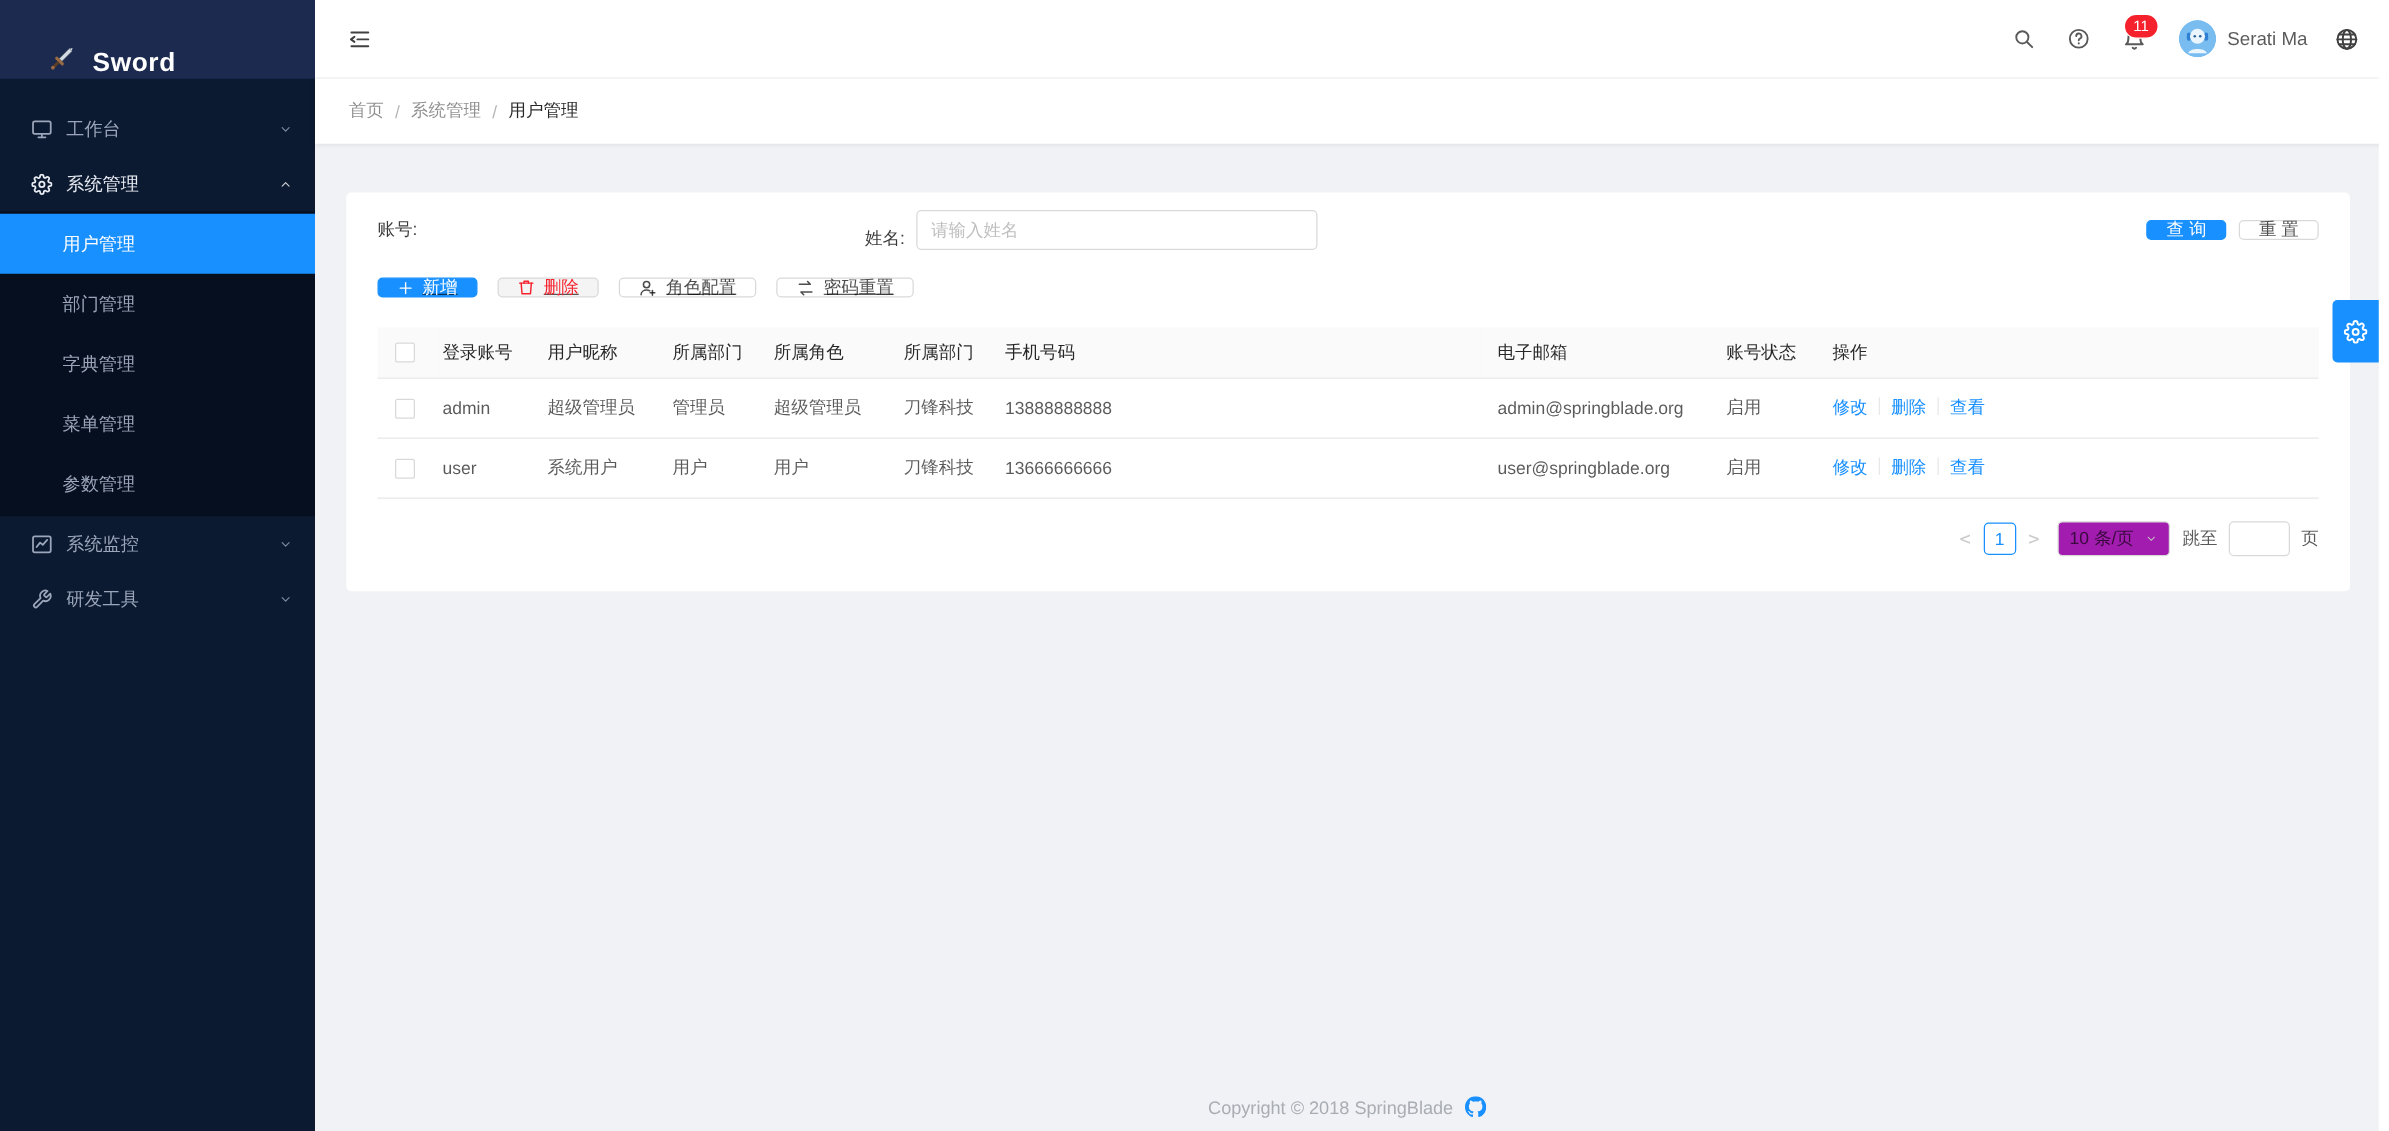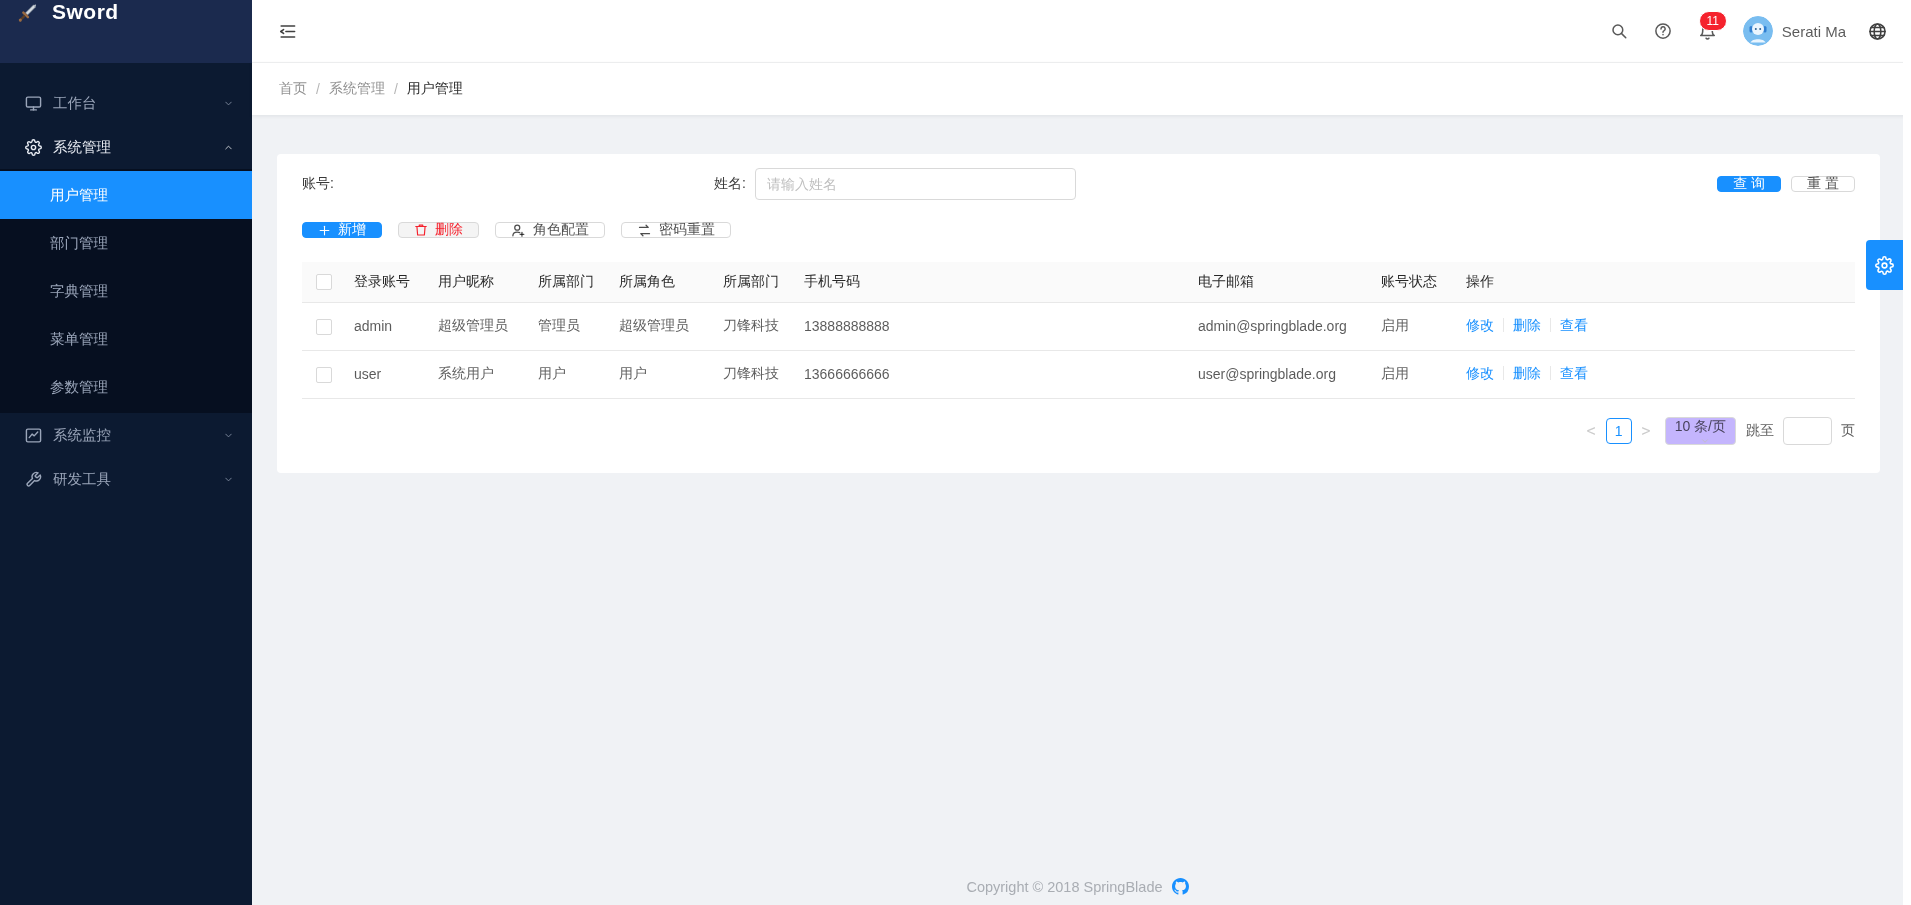--- a/index.html
+++ b/index.html
@@ -2,21 +2,21 @@
 <html><head>
 <meta charset="utf-8">
 <style>
   * { box-sizing: border-box; margin: 0; padding: 0; }
   html,body { width:1911px; height:905px; overflow:hidden; }
   body { font-family:"Liberation Sans","DejaVu Sans",sans-serif; font-size:14px; color:rgba(0,0,0,.65); background:#f0f2f5; }
   .app { display:flex; width:1911px; height:905px; }
 
   
   .sidebar { width:252px; flex:0 0 252px; background:#0c1a31; color:#9ba6ba; }
-  .logo { height:63px; background:#1b2a4e; display:flex; align-items:flex-start; padding-left:14px; }
+  .logo { height:63px; background:#1b2a4e; display:flex; align-items:flex-end; padding-left:36px; }
   .logo .sword-ic { margin-right:12px; }
   .logo-title { color:#fff; font-size:21px; font-weight:bold; letter-spacing:.5px; }
   .menu { padding-top:18px; }
   .menu-item { height:44px; display:flex; align-items:center; padding:0 18px 0 25px; cursor:pointer; font-size:14.5px; }
   .menu-item .mi-icon { width:17px; height:17px; margin-right:11px; flex:0 0 17px; }
   .menu-item .chev { margin-left:auto; opacity:.8; }
   .menu-item.open { color:#e8ecf3; }
   .submenu { background:#060f20; padding:2px 0; }
   .sub-item { height:48px; display:flex; align-items:center; padding-left:50px; cursor:pointer; font-size:14.5px; }
   .sub-item.active { background:#1890ff; color:#fff; }
@@ -37,49 +37,49 @@
   .breadcrumb-bar { height:52px; background:#fff; display:flex; align-items:center; padding:0 27px; box-shadow:0 1px 4px rgba(0,21,41,.08); flex:0 0 52px; position:relative; z-index:2; }
   .crumb { color:rgba(0,0,0,.45); cursor:pointer; }
   .crumb.current { color:rgba(0,0,0,.85); font-weight:500; cursor:default; }
   .crumb-sep { margin:0 9px; color:rgba(0,0,0,.3); }
 
   .content { flex:1; position:relative; }
   .card { background:#fff; border-radius:4px; margin:39px 31px 0 25px; padding:14px 25px 28px; }
 
   
   .search-row { display:flex; align-items:center; }
-  .field { display:flex; align-items:center; flex:0 0 362px; margin-right:50px; }
+  .field { display:flex; align-items:flex-end; flex:0 0 362px; margin-right:28px; }
   .field label { white-space:nowrap; margin-right:9px; color:rgba(0,0,0,.78); }
   .field input { flex:1; height:32px; border:1px solid #d9d9d9; border-radius:4px; padding:0 11px; font-size:14px; color:rgba(0,0,0,.65); outline:none; font-family:inherit; }
   .field input::placeholder { color:#bfbfbf; }
   .search-btns { margin-left:auto; display:flex; }
   .btn { height:16px; border-radius:4px; border:1px solid #d9d9d9; background:#fff; color:rgba(0,0,0,.70); padding:0 15px; font-size:14px; cursor:pointer; display:inline-flex; align-items:center; font-family:inherit; white-space:nowrap; }
   .btn-primary { background:#1890ff; border-color:#1890ff; color:#fff; }
   .search-btns .btn + .btn { margin-left:10px; }
 
   
-  .toolbar { margin-top:22px; display:flex; }
+  .toolbar { margin-top:22px; display:flex;text-decoration:underline; }
   .toolbar .btn { margin-right:16px; }
   .toolbar .btn .bic { margin-right:7px; display:flex; }
   .btn-danger { color:#f5222d; background:#f4f4f4; border-color:#d9d9d9; }
 
   
   table { width:100%; border-collapse:collapse; margin-top:24px; table-layout:fixed; }
   th { background:#fafafa; height:40px; text-align:left; font-weight:500; color:rgba(0,0,0,.85); padding:0 8px; border-bottom:1px solid #e8e8e8; font-size:14px; }
   td { height:48px; padding:0 8px; border-bottom:1px solid #e8e8e8; color:rgba(0,0,0,.65); }
   .cb-cell { text-align:center; padding:0; }
   .checkbox { width:16px; height:16px; border:1px solid #d9d9d9; border-radius:2px; background:#fff; display:inline-block; vertical-align:middle; cursor:pointer; }
   .link { color:#1890ff; cursor:pointer; }
   .act-sep { display:inline-block; width:1px; height:14px; background:#e8e8e8; margin:0 9px; vertical-align:-2px; }
 
   
   .pager { margin-top:18px; display:flex; justify-content:flex-end; align-items:center; color:rgba(0,0,0,.65); }
   .pg-arrow { color:#ccc; font-size:15px; padding:0 6px; cursor:default; font-family:"DejaVu Sans Mono",monospace; }
   .pg-num { min-width:26px; height:26px; border:1px solid #1890ff; color:#1890ff; border-radius:4px; display:flex; align-items:center; justify-content:center; margin:0 4px; cursor:pointer; background:#fff; }
-  .pg-size { height:28px; border:1px solid #d9d9d9; border-radius:4px; display:flex; align-items:center; padding:0 9px; margin:0 10px 0 8px; cursor:pointer; background:#c4b5fd; color:rgba(0,0,0,.65);flex-direction:column; }
+  .pg-size { height:28px; border:1px solid #d9d9d9; border-radius:4px; display:flex; align-items:center; padding:0 9px; margin:0 10px 0 8px; cursor:pointer; background:#a21caf; color:rgba(0,0,0,.65); }
   .pg-size .caret { margin-left:9px; color:#bfbfbf; display:flex; }
   .pg-jump-input { width:49px; height:28px; border:1px solid #d9d9d9; border-radius:4px; margin:0 9px; outline:none; padding:0 6px; font-family:inherit; }
 
   .footer { position:absolute; left:0; right:8px; bottom:7px; text-align:center; color:#a9adb3; font-size:14.5px; }
   .footer .gh { vertical-align:-3px; margin-left:5px; cursor:pointer; }
 
   .scroll-gutter { position:absolute; right:0; top:0; width:8px; height:905px; background:#fff; z-index:5; }
   .float-gear { position:absolute; right:8px; top:240px; width:37px; height:50px; background:#1890ff; border-radius:4px 0 0 4px; display:flex; align-items:center; justify-content:center; color:#fff; cursor:pointer; z-index:6; }
 </style>
 </head>

